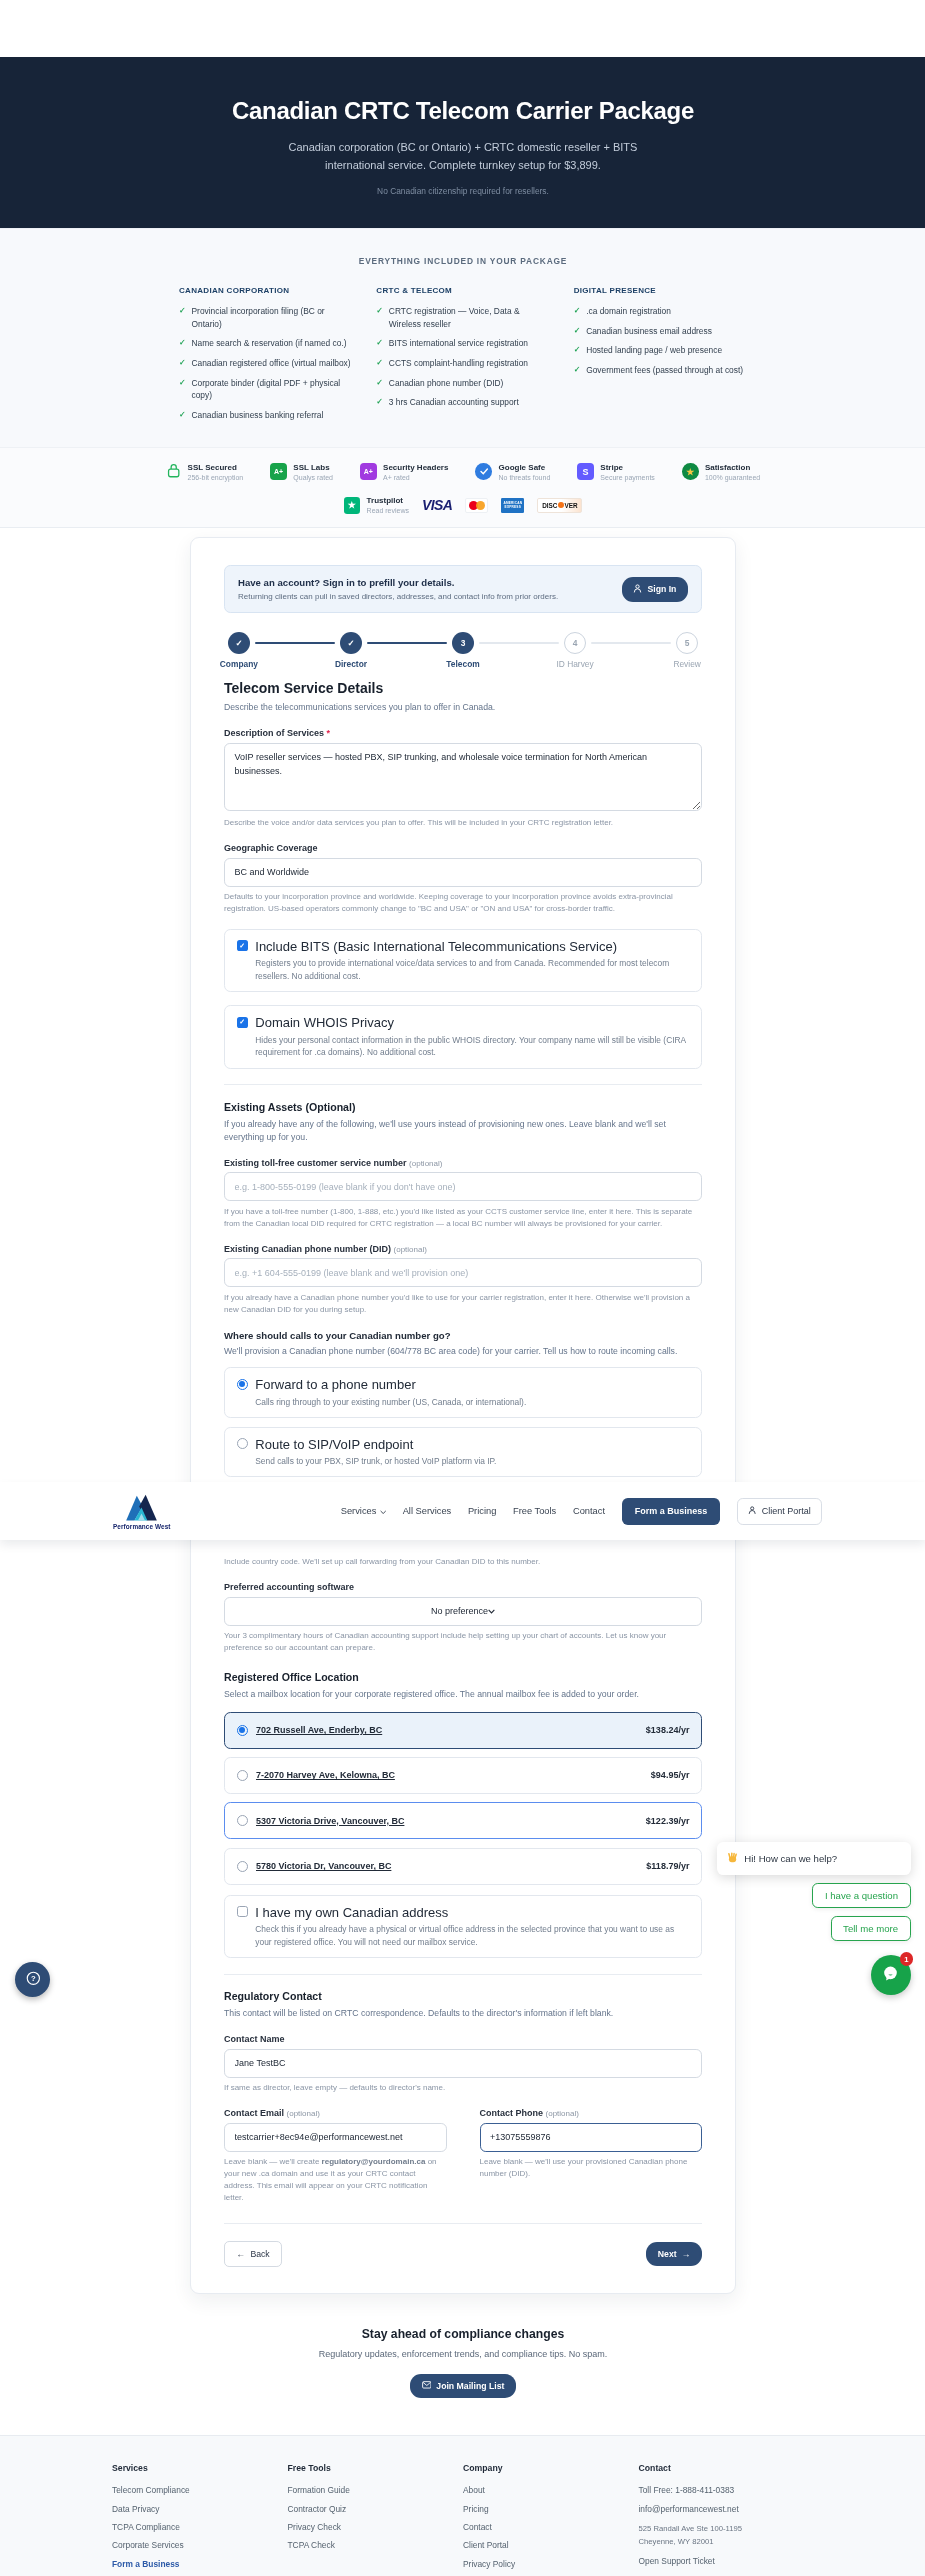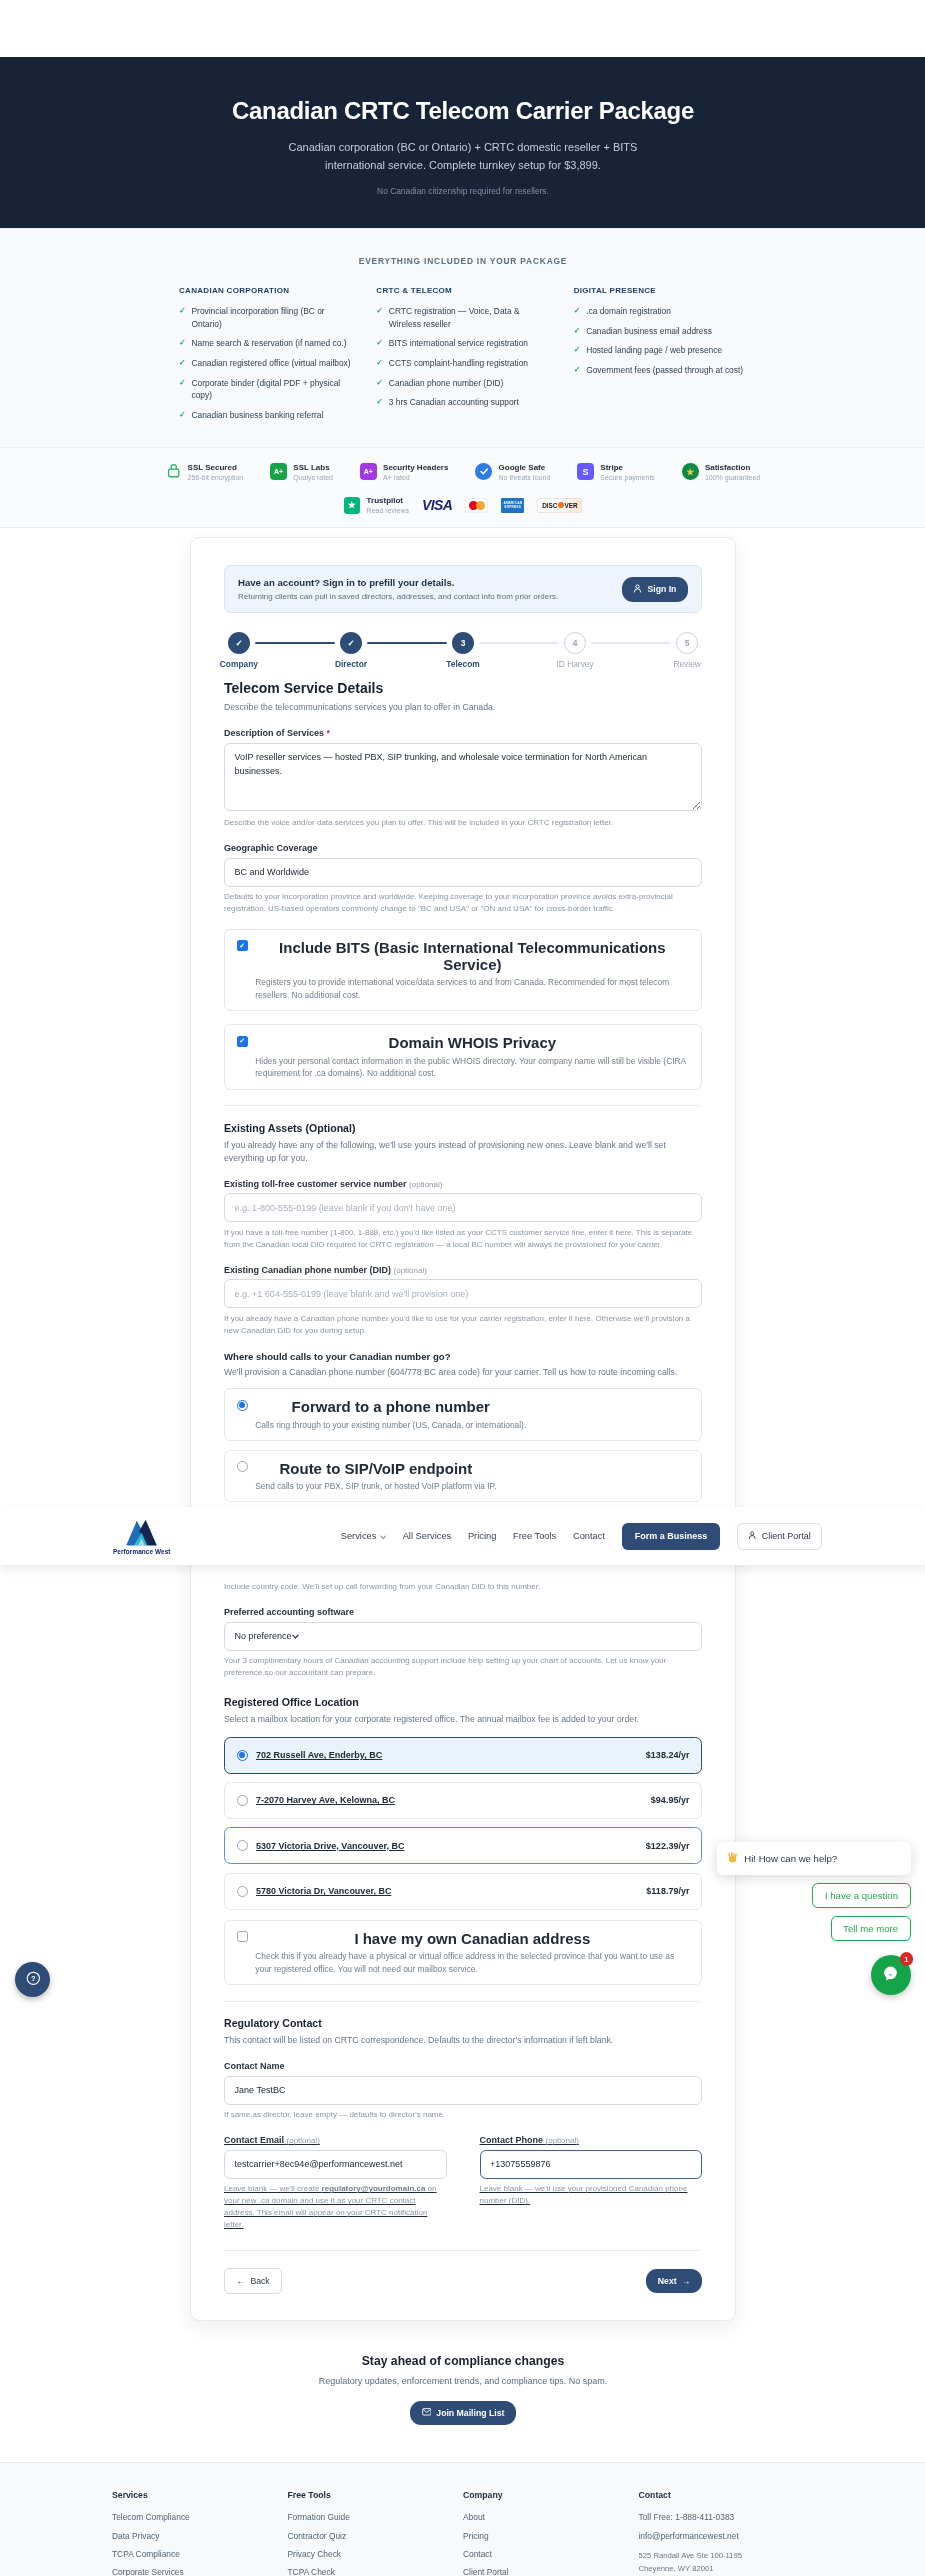--- a/index.html
+++ b/index.html
@@ -81,42 +81,42 @@
   .req { color:#e11d48; }
   .inp { width:100%; height:29px; border:0.6px solid #d4dae2; border-radius:5.8px; padding:0 9.6px; font-size:9px;
          color:#222b38; font-family:inherit; background:#fff; outline:none; }
   .inp::placeholder { color:#a6b0bc; }
   .inp.focused { border:1.9px solid #3a5f93; }
   .txa { width:100%; height:68px; border:0.6px solid #d4dae2; border-radius:5.8px; padding:7.7px 9.6px; font-size:9px;
          color:#222b38; font-family:inherit; line-height:1.55; resize:vertical; outline:none; }
   .help { font-size:8px; color:#8a95a5; line-height:1.5; margin-top:4.5px; }
   .field { margin-bottom:14px; }
   .selectbox { width:100%; height:29px; border:0.6px solid #d4dae2; border-radius:5.8px; padding:0 9.6px; font-size:9px;
-         color:#222b38; background:#fff; display:flex; align-items:center; justify-content:flex-start; cursor:pointer; }
+         color:#222b38; background:#fff; display:flex; align-items:center; justify-content:center; cursor:pointer; }
   .chk-card, .radio-card { border:0.6px solid #e2e7ee; border-radius:6.4px; padding:9px 11.6px; display:flex; gap:7.7px;
          margin-bottom:13px; background:#fff; }
-  .chk-label { font-weight:bold; font-size:15px; color:#222b38;text-align:center; }
+  .chk-label { font-weight:normal; font-size:13px; color:#222b38; }
   .chk-desc { font-size:8.4px; color:#717d8d; line-height:1.5; margin-top:3.2px; }
   .cbx { width:11px; height:11px; border-radius:2.6px; flex:none; margin-top:1.3px; display:flex; align-items:center;
          justify-content:center; font-size:7px; color:#fff; font-weight:bold; }
   .cbx.on { background:#1a73e8; }
   .cbx.off { background:#fff; border:1px solid #9aa5b5; }
   .rdo { width:11px; height:11px; border-radius:50%; flex:none; margin-top:1.3px; }
   .rdo.on { border:1.3px solid #1a73e8; position:relative; }
   .rdo.on::after { content:""; position:absolute; inset:1.6px; border-radius:50%; background:#1a73e8; }
   .rdo.off { border:1px solid #9aa5b5; }
   .hr { border:none; border-top:0.6px solid #e8ecf1; margin:15.4px 0 15.4px; }
   .mail-opt { border:0.6px solid #e2e7ee; border-radius:6.4px; padding:0 11.6px; height:37px; display:flex;
               align-items:center; gap:8.4px; margin-bottom:8.4px; cursor:pointer; }
   .mail-opt .rdo { margin-top:0; }
   .mail-opt.selected { background:#eaf2fa; border:1.3px solid #2e4c75; }
   .mail-opt.hovered { border:1.3px solid #5b8def; }
   .mail-addr { font-weight:bold; font-size:9px; color:#222b38; flex:1;text-decoration:underline; }
   .mail-price { font-weight:bold; font-size:9px; color:#222b38; }
-  .row2 { display:flex; gap:33px;text-decoration:underline; }
+  .row2 { display:flex; gap:33px; }
   .row2 > div { flex:1; }
   .btnrow { display:flex; justify-content:space-between; align-items:center; margin-top:16.7px; }
   .btn-back { border:0.6px solid #d4dae2; background:#fff; color:#2d3748; border-radius:5.1px; padding:7px 11.6px;
               font-size:8.7px; cursor:pointer; font-family:inherit; display:inline-flex; gap:5.1px; align-items:center; }
 
   
   .navband { margin:5.1px -224px 13px; background:#fff; box-shadow:0 4.5px 10.3px rgba(15,23,42,.09);
              height:58px; display:flex; align-items:center; justify-content:space-between;
              padding:0 104px 0 113px; position:relative; z-index:5; }
   .brand { display:flex; flex-direction:column; align-items:center; gap:1.3px; }

